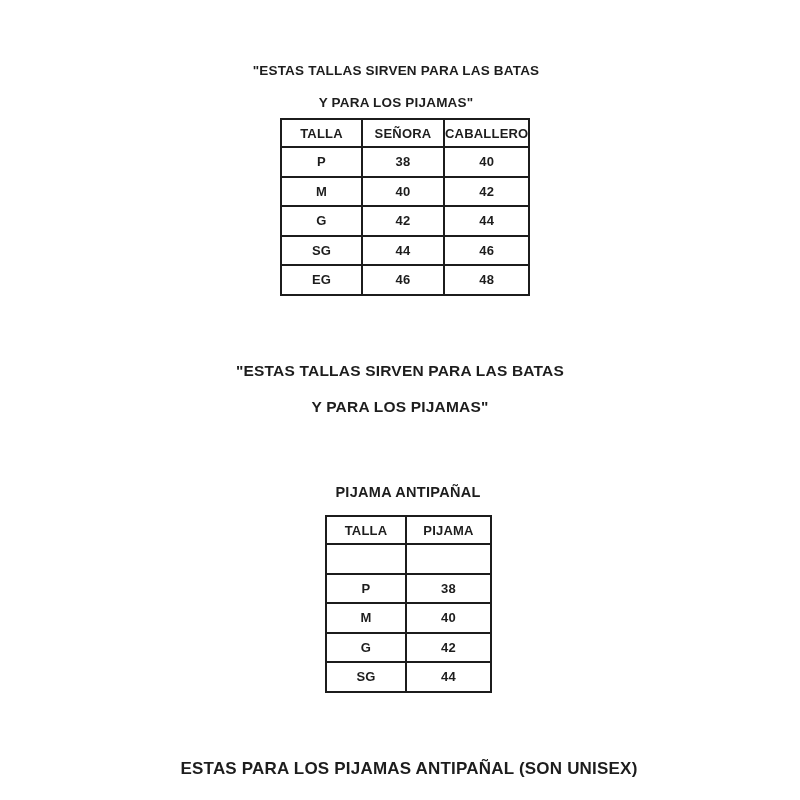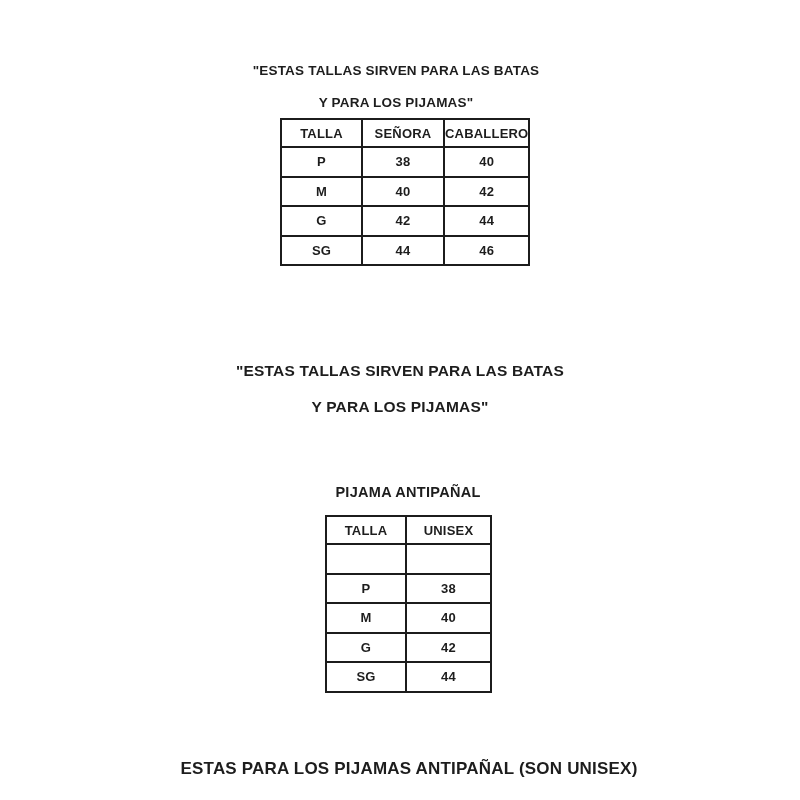--- a/index.html
+++ b/index.html
@@ -135,39 +135,44 @@
       <tr>
         <td>G</td>
         <td>42</td>
         <td>44</td>
       </tr>
       <tr>
         <td>SG</td>
         <td>44</td>
         <td>46</td>
       </tr>
+      <tr>
+        <td>EG</td>
+        <td>46</td>
+        <td>48</td>
+      </tr>
     </tbody>
   </table>
 
   <div class="quote quote-mid">
     <span>"ESTAS TALLAS SIRVEN PARA LAS BATAS</span><br>
     <span>Y PARA LOS PIJAMAS"</span>
   </div>
 
   <div class="heading-antipanal">PIJAMA ANTIPAÑAL</div>
 
   <table class="antipanal-table">
     <colgroup>
         <col>
         <col>
       </colgroup>
     <thead>
       <tr>
         <th>TALLA</th>
-        <th>UNISEX</th>
+        <th>PIJAMA</th>
       </tr>
     </thead>
     <tbody>
       <tr>
         <td></td>
         <td></td>
       </tr>
       <tr>
         <td>P</td>
         <td>38</td>

